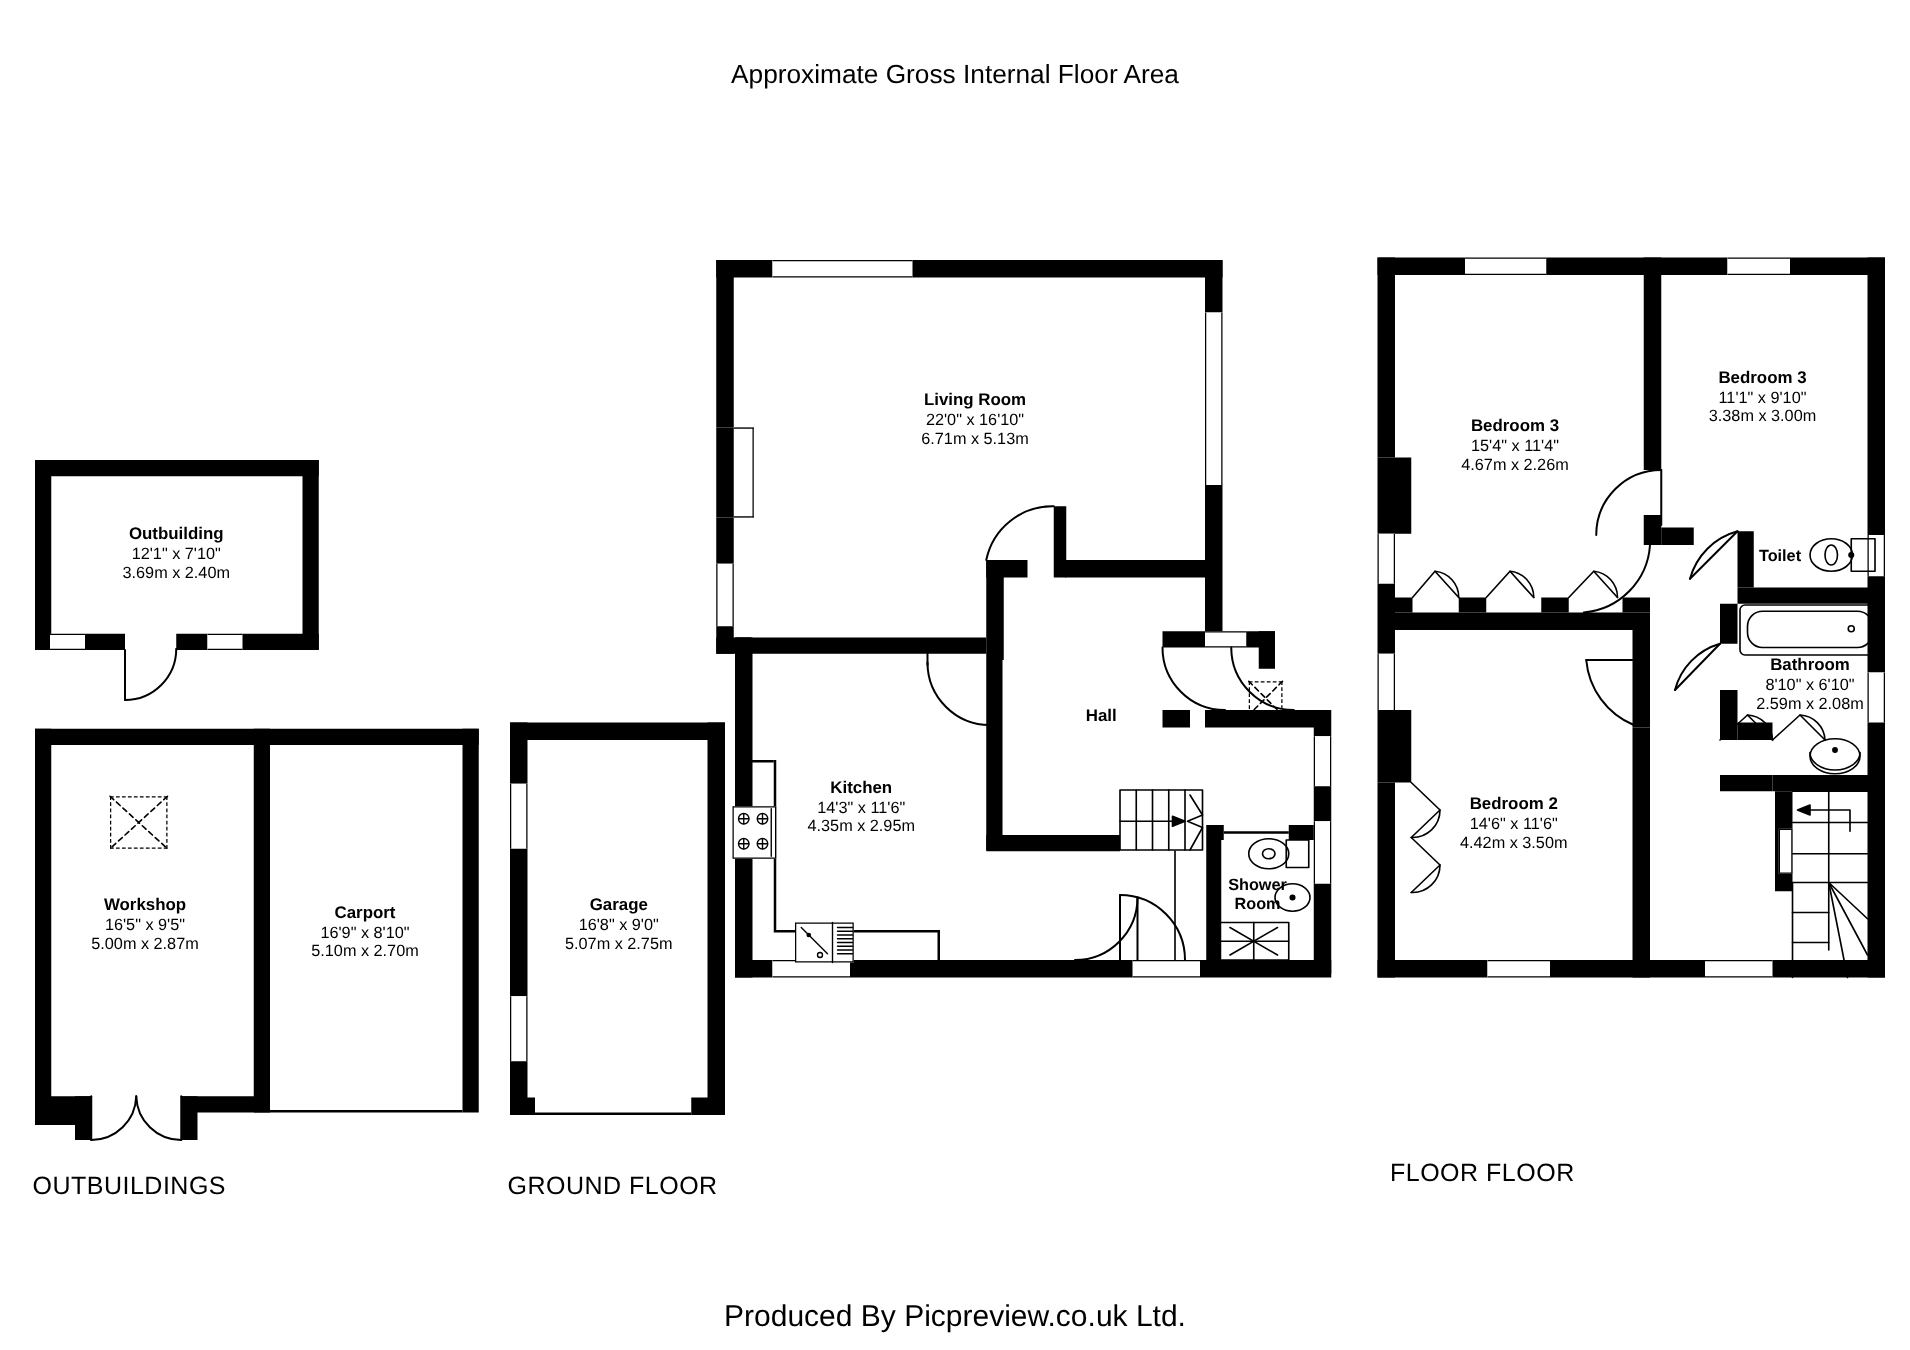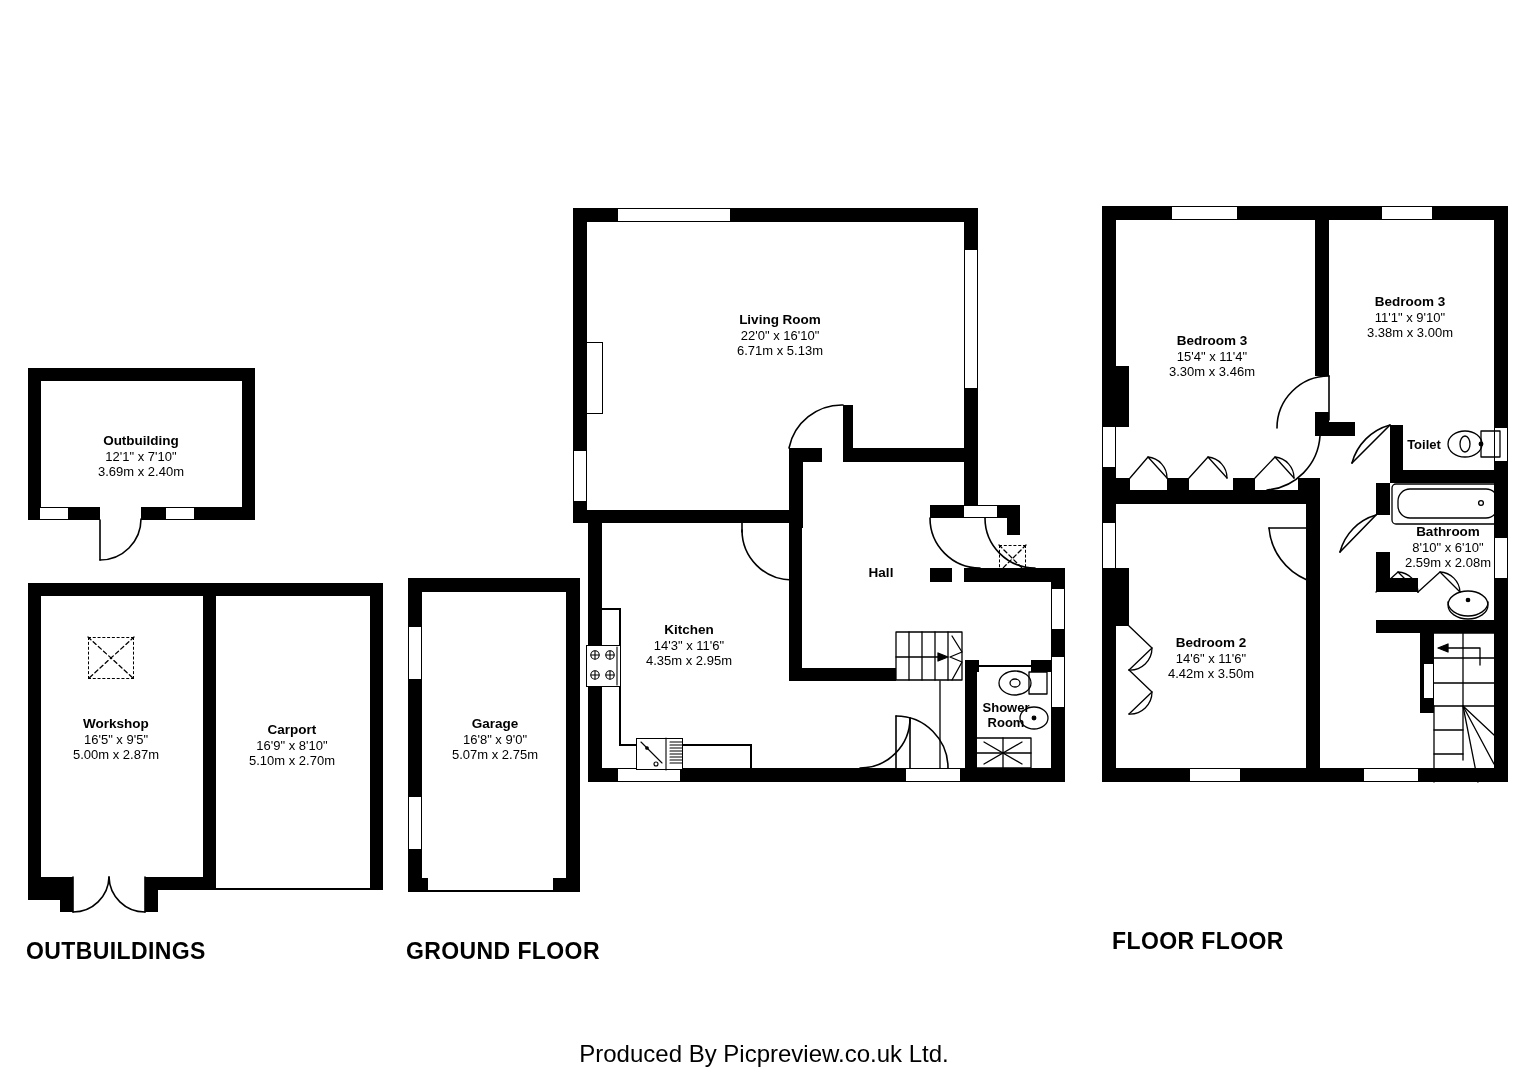--- a/index.html
+++ b/index.html
@@ -20,21 +20,21 @@
   }
   .subtitle2{
     position:absolute;left:0;right:0;top:76px;text-align:center;
     font-size:21px;font-weight:normal;
   }
   .footer{
     position:absolute;left:0;right:0;top:1040px;text-align:center;
     font-size:24px;font-weight:normal;
   }
   .floorlabel{
-    position:absolute;font-size:23px;letter-spacing:0.4px;white-space:nowrap;font-weight:bold;
+    position:absolute;font-size:20px;letter-spacing:0.4px;white-space:nowrap;
   }
 
   
   .room{
     position:absolute;text-align:center;white-space:nowrap;
     transform:translateX(-50%);line-height:1.18;
   }
   .room .nm{font-size:13.5px;font-weight:bold;}
   .room .d1,.room .d2{font-size:13px;font-weight:normal;}
   .room.sm .nm{font-size:13px;}
@@ -51,35 +51,36 @@
   .thinl{position:absolute;background:#000;}
   .dash{position:absolute;border:1.5px dashed #000;box-sizing:border-box;}
 
   svg.ov{position:absolute;left:0;top:0;width:1528px;height:1080px;overflow:visible;pointer-events:none;}
 </style>
 </head>
 <body>
 
 <div id="stage">
 
+  <div class="subtitle1">Approximate Gross Internal Floor Area</div>
 
   <div>
 
     <div class="w" style="left:28px;top:368px;width:227px;height:13px;"></div>
     <div class="w" style="left:28px;top:368px;width:13px;height:152px;"></div>
     <div class="w" style="left:242px;top:368px;width:13px;height:152px;"></div>
 
     <div class="w" style="left:28px;top:507px;width:12px;height:13px;"></div>
     <div class="win h" style="left:40px;top:507px;width:28px;height:13px;"></div>
     <div class="w" style="left:68px;top:507px;width:32px;height:13px;"></div>
     <div class="w" style="left:141px;top:507px;width:25px;height:13px;"></div>
     <div class="win h" style="left:166px;top:507px;width:28px;height:13px;"></div>
     <div class="w" style="left:194px;top:507px;width:61px;height:13px;"></div>
 
-    <div class="room" style="left:141px;top:433px;">
+    <div class="room" style="left:141px;top:419px;">
       <div class="nm">Outbuilding</div>
       <div class="d1">12'1" x 7'10"</div>
       <div class="d2">3.69m x 2.40m</div>
     </div>
   </div>
 
   <div>
 
     <div class="w" style="left:28px;top:583px;width:355px;height:13px;"></div>
     <div class="w" style="left:28px;top:583px;width:13px;height:317px;"></div>
@@ -266,21 +267,21 @@
     <div class="w" style="left:1390px;top:578px;width:28px;height:14px;"></div>
     <div class="w" style="left:1418px;top:620px;width:90px;height:13px;"></div>
     <div class="w" style="left:1376px;top:620px;width:42px;height:13px;"></div>
 
     <div class="w" style="left:1420px;top:633px;width:14px;height:80px;"></div>
     <div class="thin" style="left:1423px;top:663px;width:11px;height:36px;"></div>
 
     <div class="room" style="left:1212px;top:333px;">
       <div class="nm">Bedroom 3</div>
       <div class="d1">15'4" x 11'4"</div>
-      <div class="d2">3.30m x 3.46m</div>
+      <div class="d2">4.67m x 2.26m</div>
     </div>
     <div class="room" style="left:1410px;top:294px;">
       <div class="nm">Bedroom 3</div>
       <div class="d1">11'1" x 9'10"</div>
       <div class="d2">3.38m x 3.00m</div>
     </div>
     <div class="room" style="left:1211px;top:635px;">
       <div class="nm">Bedroom 2</div>
       <div class="d1">14'6" x 11'6"</div>
       <div class="d2">4.42m x 3.50m</div>

